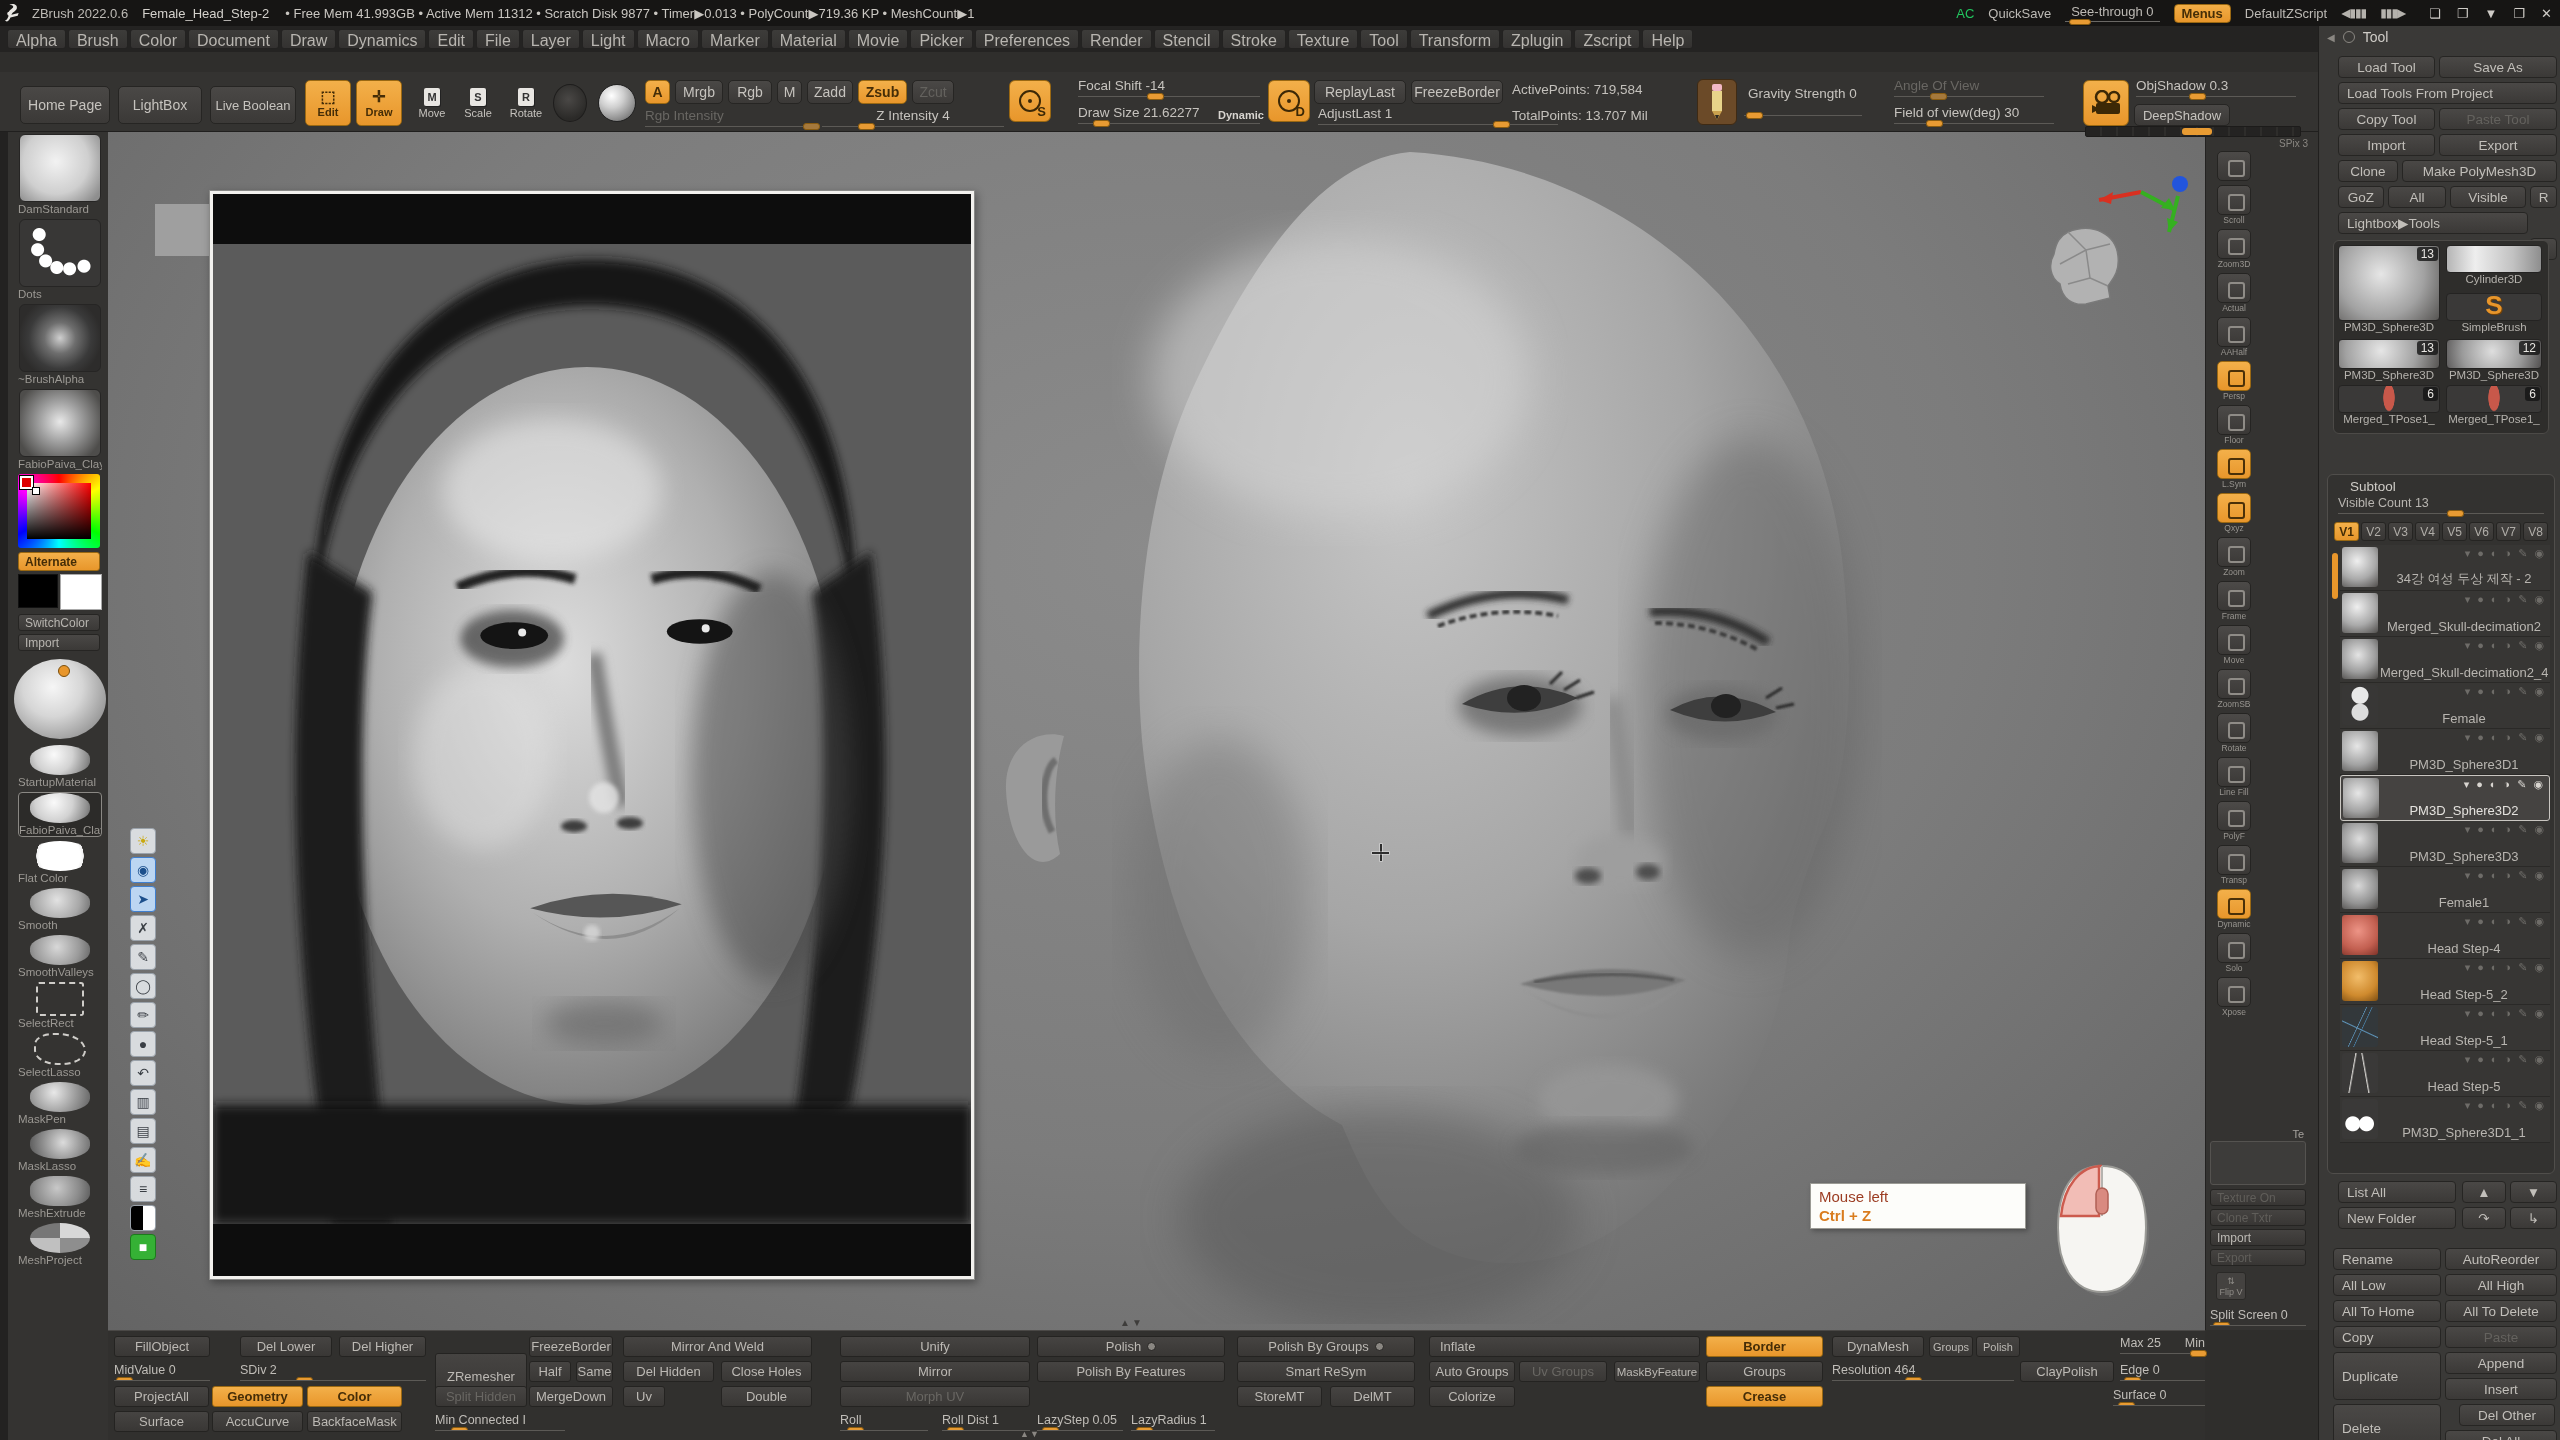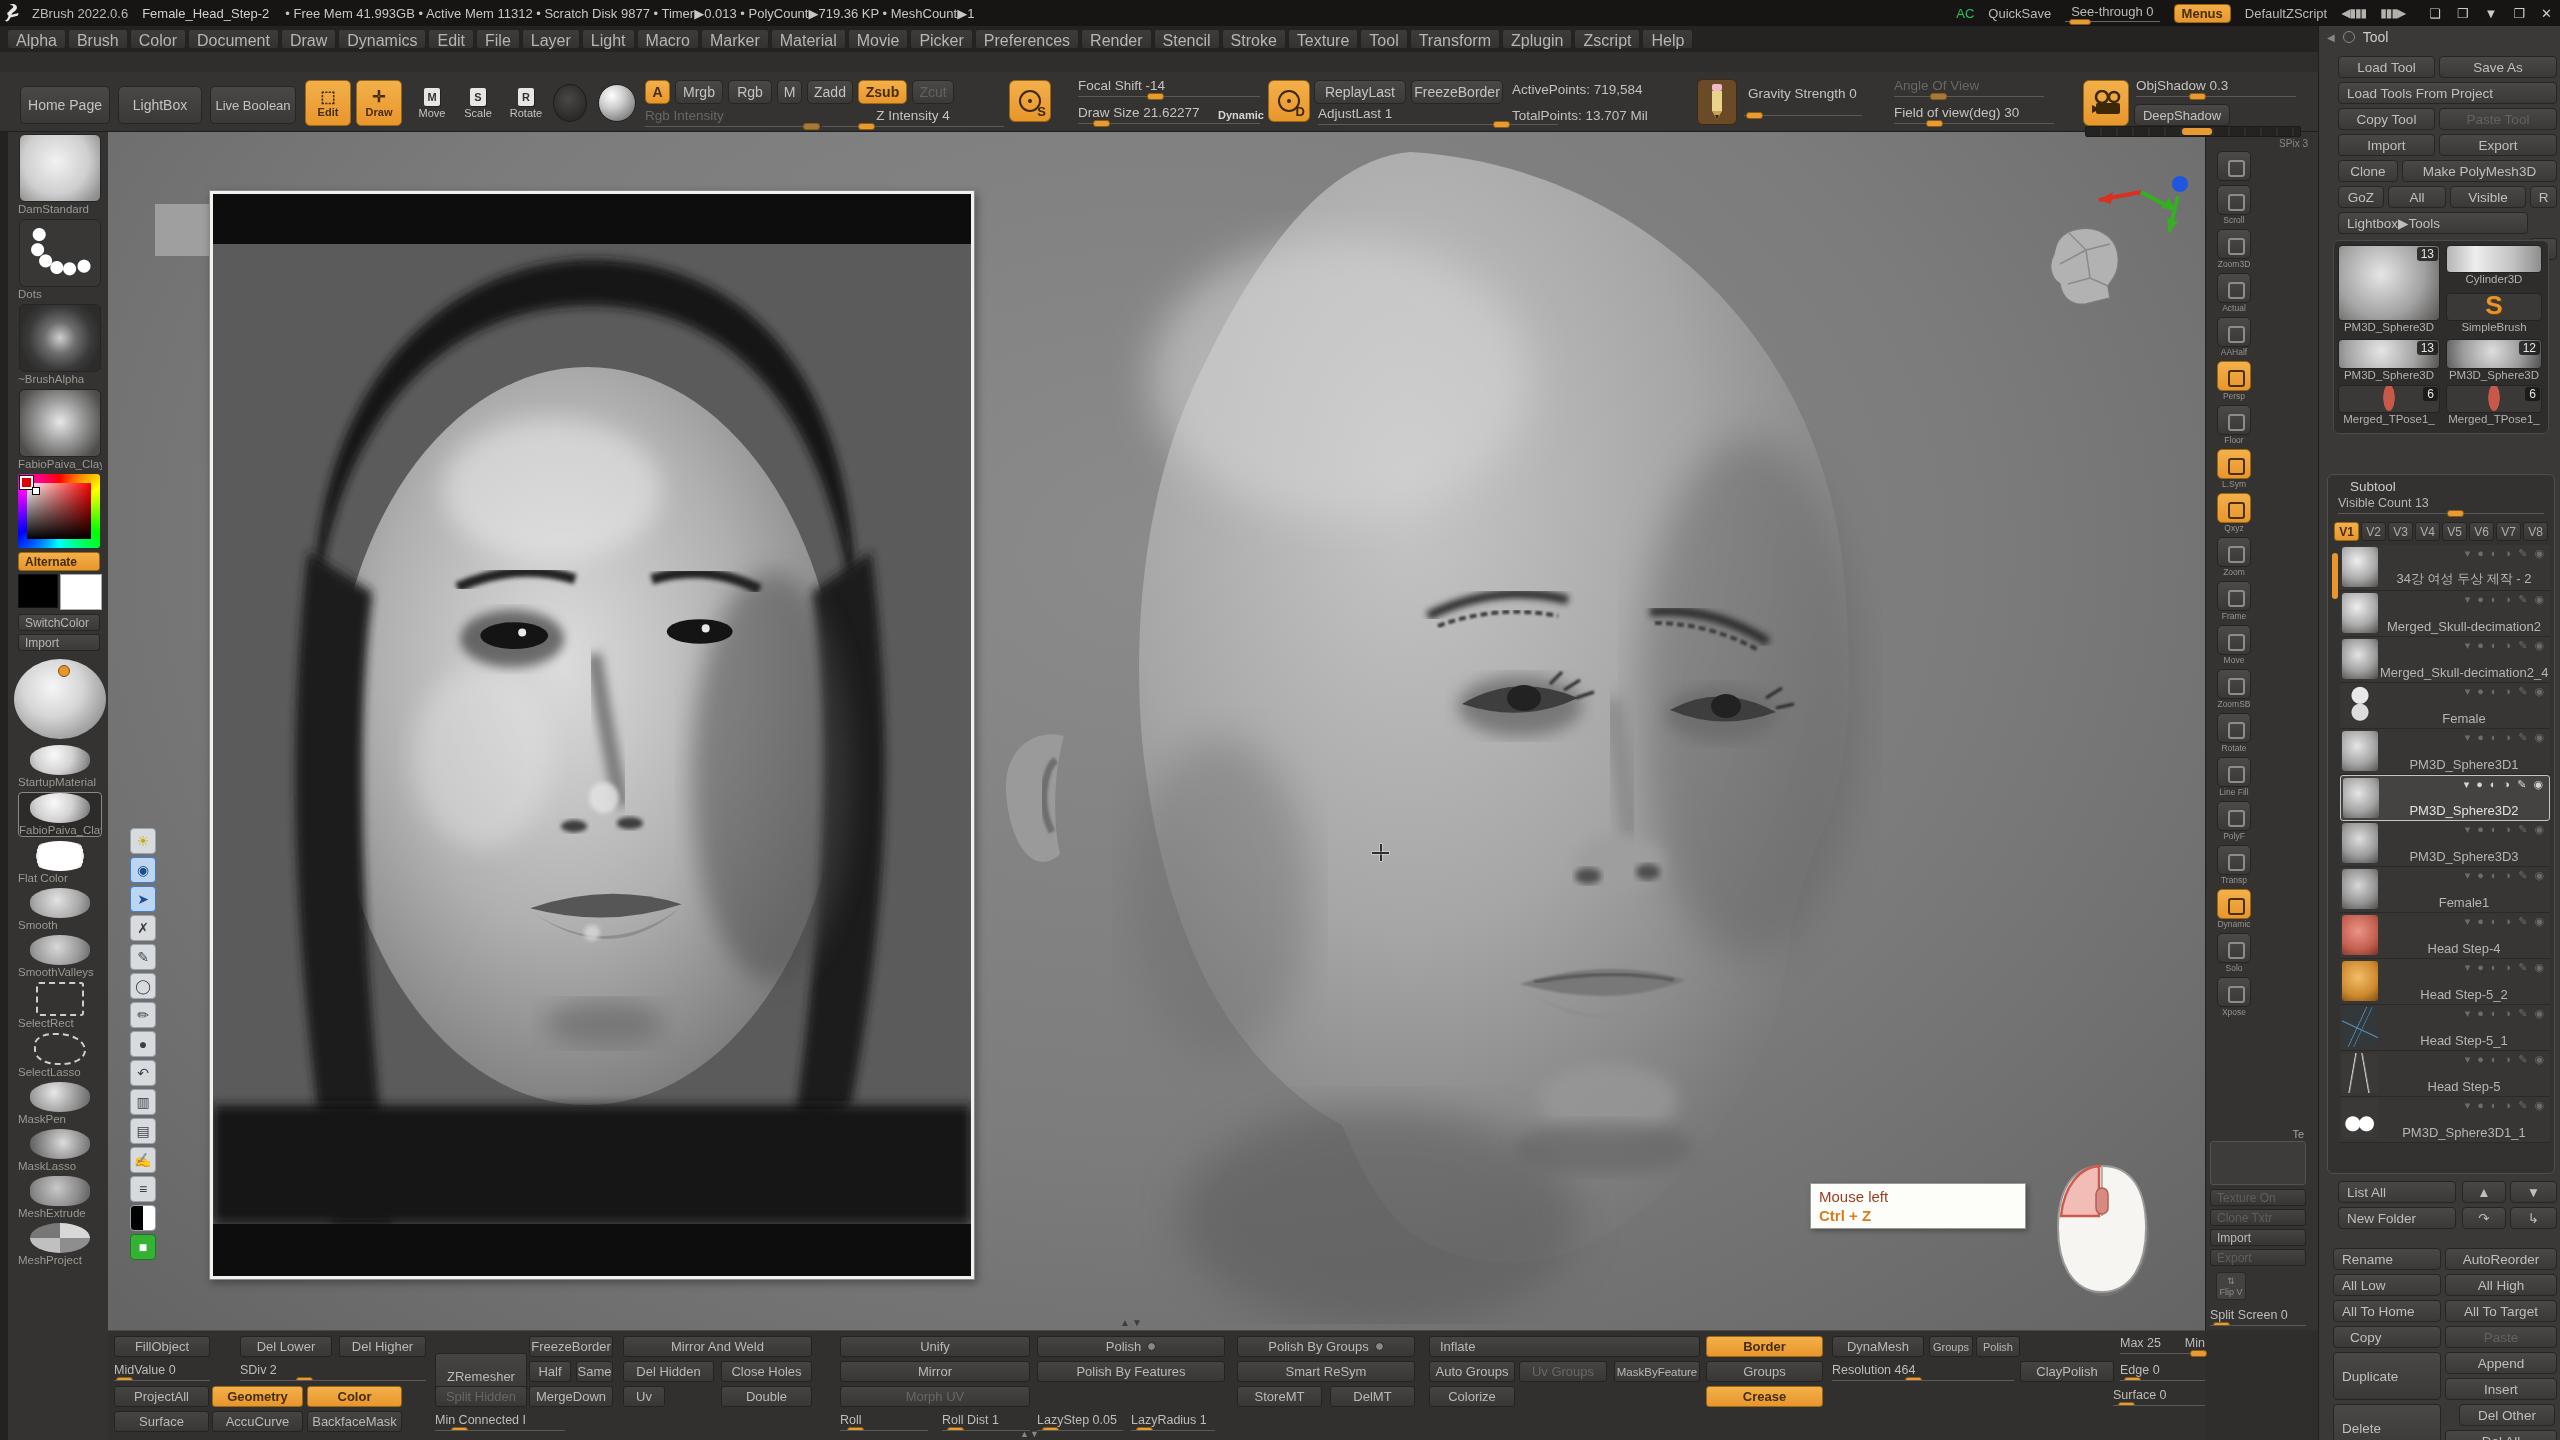--- a/index.html
+++ b/index.html
@@ -931,22 +931,22 @@
     <div class="btn" style="left:143px;top:1155px;width:44px" data-bind="right_panel.subtool.up_icon">▲</div>
     <div class="btn" style="left:191px;top:1155px;width:47px" data-bind="right_panel.subtool.down_icon">▼</div>
     <div class="btn" style="left:19px;top:1181px;width:118px;justify-content:flex-start;padding-left:8px" data-bind="right_panel.subtool.new_folder">New Folder</div>
     <div class="btn" style="left:143px;top:1181px;width:44px" data-bind="right_panel.subtool.redo_icon">↷</div>
     <div class="btn" style="left:191px;top:1181px;width:47px" data-bind="right_panel.subtool.branch_icon">↳</div>
     <div class="btn" style="left:14px;top:1222px;width:108px;justify-content:flex-start;padding-left:8px" data-bind="right_panel.subtool.rename">Rename</div>
     <div class="btn" style="left:126px;top:1222px;width:112px" data-bind="right_panel.subtool.autoreorder">AutoReorder</div>
     <div class="btn" style="left:14px;top:1248px;width:108px;justify-content:flex-start;padding-left:8px" data-bind="right_panel.subtool.all_low">All Low</div>
     <div class="btn" style="left:126px;top:1248px;width:112px" data-bind="right_panel.subtool.all_high">All High</div>
     <div class="btn" style="left:14px;top:1274px;width:108px;justify-content:flex-start;padding-left:8px" data-bind="right_panel.subtool.all_to_home">All To Home</div>
-    <div class="btn" style="left:126px;top:1274px;width:112px" data-bind="right_panel.subtool.all_to_target">All To Target</div>
-    <div class="btn" style="left:14px;top:1300px;width:108px;justify-content:flex-start;padding-left:16px" data-bind="right_panel.subtool.copy">Copy</div>
+    <div class="btn" style="left:126px;top:1274px;width:112px" data-bind="right_panel.subtool.all_to_target">All To Delete</div>
+    <div class="btn" style="left:14px;top:1300px;width:108px;justify-content:flex-start;padding-left:8px" data-bind="right_panel.subtool.copy">Copy</div>
     <div class="btn d" style="left:126px;top:1300px;width:112px" data-bind="right_panel.subtool.paste">Paste</div>
     <div class="btn" style="left:14px;top:1326px;width:108px;height:48px;justify-content:flex-start;padding-left:8px" data-bind="right_panel.subtool.duplicate">Duplicate</div>
     <div class="btn" style="left:126px;top:1326px;width:112px" data-bind="right_panel.subtool.append">Append</div>
     <div class="btn" style="left:126px;top:1352px;width:112px" data-bind="right_panel.subtool.insert">Insert</div>
     <div class="btn" style="left:14px;top:1378px;width:108px;height:48px;justify-content:flex-start;padding-left:8px" data-bind="right_panel.subtool.delete">Delete</div>
     <div class="btn" style="left:140px;top:1378px;width:96px" data-bind="right_panel.subtool.del_other">Del Other</div>
     <div class="btn" style="left:126px;top:1404px;width:112px" data-bind="right_panel.subtool.del_all">Del All</div>
 
   </div>
 

